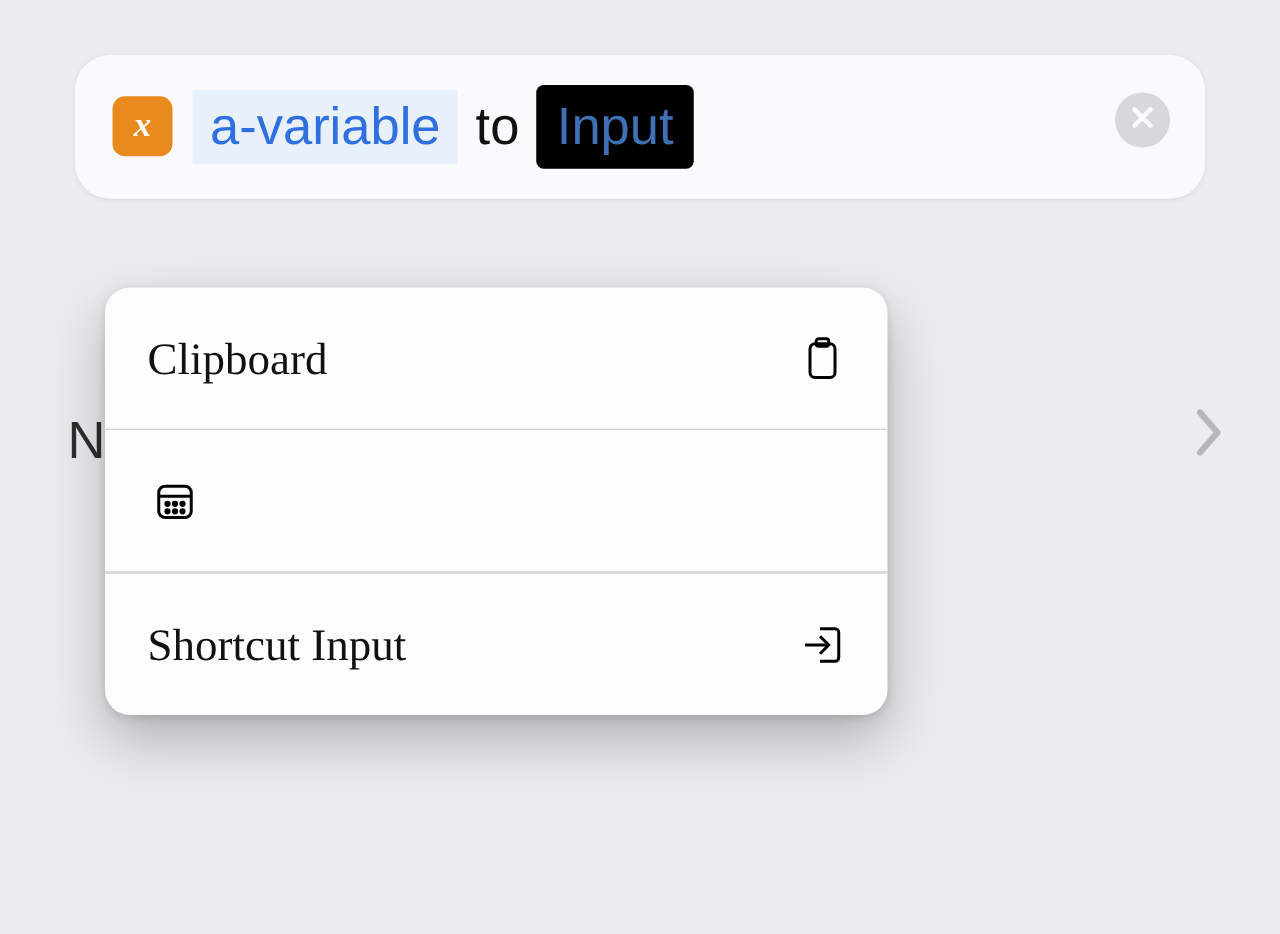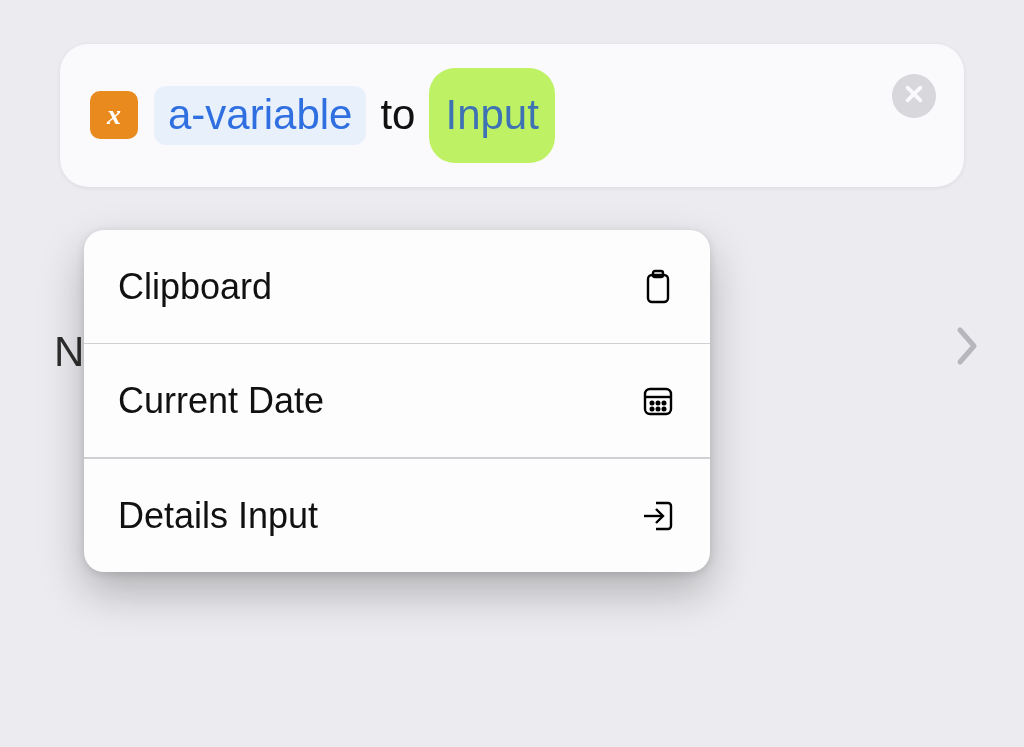--- a/index.html
+++ b/index.html
@@ -47,28 +47,28 @@
     font-family: Georgia, "Times New Roman", serif;
     font-style: italic;
     color: #fff;
     font-size: 28px;
     font-weight: 600;
   }
   .token-var {
     background: #E8F0FC;
     color: #2F6FE0;
     padding: 2px 14px;
-    border-radius: 12px;
+    border-radius: 0;
     font-size: 42px;
   }
   .token-input {
-    background: #bef264;
+    background: #000000;
     color: #3E72B5;
-    padding: 20px 16px;
-    border-radius: 26px;
+    padding: 6px 16px;
+    border-radius: 6px;
     font-size: 42px;
   }
   .close-btn {
     position: absolute;
     right: 28px;
     top: 30px;
     width: 44px; height: 44px;
     border-radius: 50%;
     background: #D7D7DC;
     display: flex; align-items: center; justify-content: center;
@@ -107,20 +107,21 @@
   .menu-item {
     display: flex;
     align-items: center;
     justify-content: space-between;
     padding: 0 30px 0 34px;
     height: 113px;
     font-size: 36px;
     color: #111;
     font-weight: 400;
     cursor: pointer;
+    font-family: Liberation Serif, serif;
   }
   .menu-sep {
     height: 1px;
     background: #CFCFD4;
     margin-left: 0px;
   }
   .menu-icon { width: 44px; height: 44px; display:flex; align-items:center; justify-content:center; }
   .menu-icon svg { width: 40px; height: 40px; stroke: #000; stroke-width: 2.4; fill: none; }
 </style>
 </head>
@@ -158,40 +159,39 @@
     <span class="menu-icon">
       <svg viewBox="0 0 40 40">
         <rect x="10" y="8" width="20" height="27" rx="4"></rect>
         <rect x="15" y="4" width="10" height="6" rx="2"></rect>
       </svg>
     </span>
   </div>
   <div class="menu-sep"></div>
 
   <div class="menu-item">
-    <span>Current Date</span>
     <span class="menu-icon">
       <svg viewBox="0 0 40 40">
         <rect x="7" y="8" width="26" height="25" rx="5"></rect>
         <line x1="7" y1="16" x2="33" y2="16"></line>
         <circle cx="14" cy="22" r="1.3" fill="#000"></circle>
           <circle cx="20" cy="22" r="1.3" fill="#000"></circle>
           <circle cx="26" cy="22" r="1.3" fill="#000"></circle>
         <circle cx="14" cy="28" r="1.3" fill="#000"></circle>
           <circle cx="20" cy="28" r="1.3" fill="#000"></circle>
           <circle cx="26" cy="28" r="1.3" fill="#000"></circle>
       </svg>
     </span>
   </div>
   <div class="menu-sep"></div>
 
   <div class="menu-sep"></div>
 
   <div class="menu-item">
-    <span>Details Input</span>
+    <span>Shortcut Input</span>
     <span class="menu-icon">
       <svg viewBox="0 0 40 40">
         <path d="M18 7 H30 a3 3 0 0 1 3 3 V30 a3 3 0 0 1 -3 3 H18"></path>
         <path d="M6 20 H24"></path>
         <path d="M18 13 L25 20 L18 27"></path>
       </svg>
     </span>
   </div>
 
 </div>

